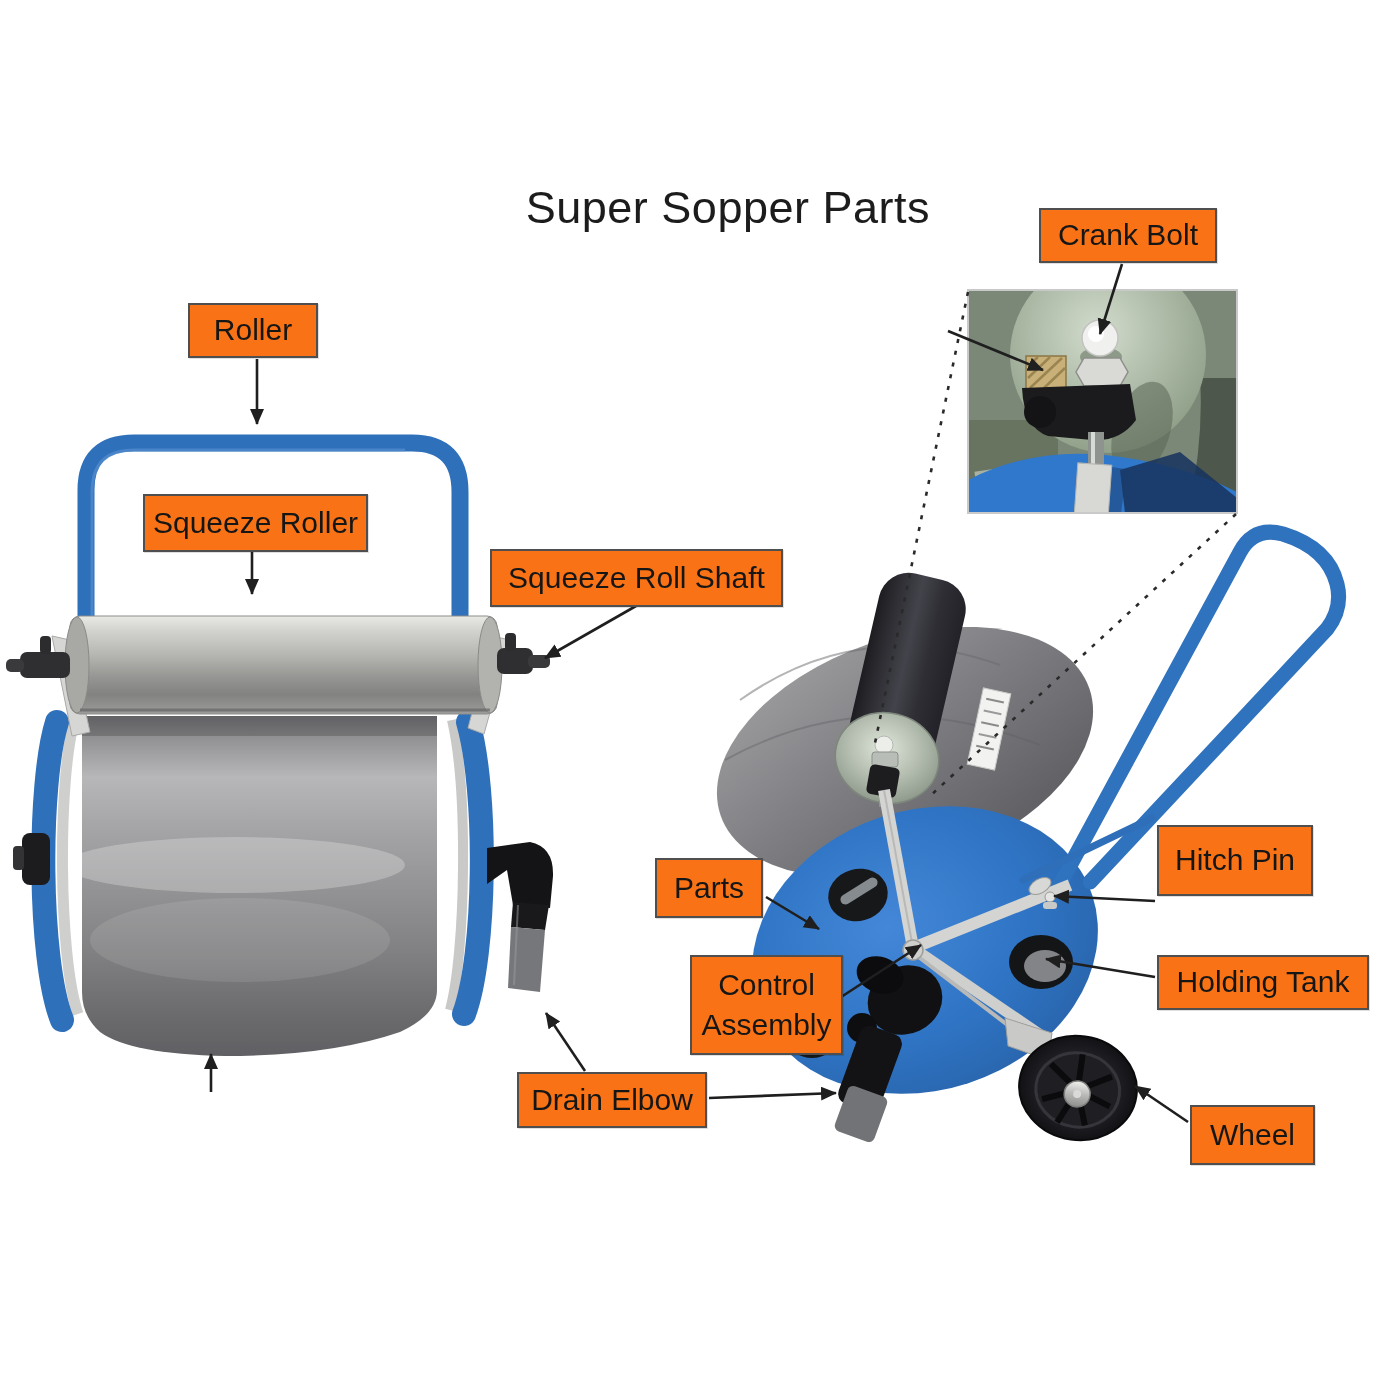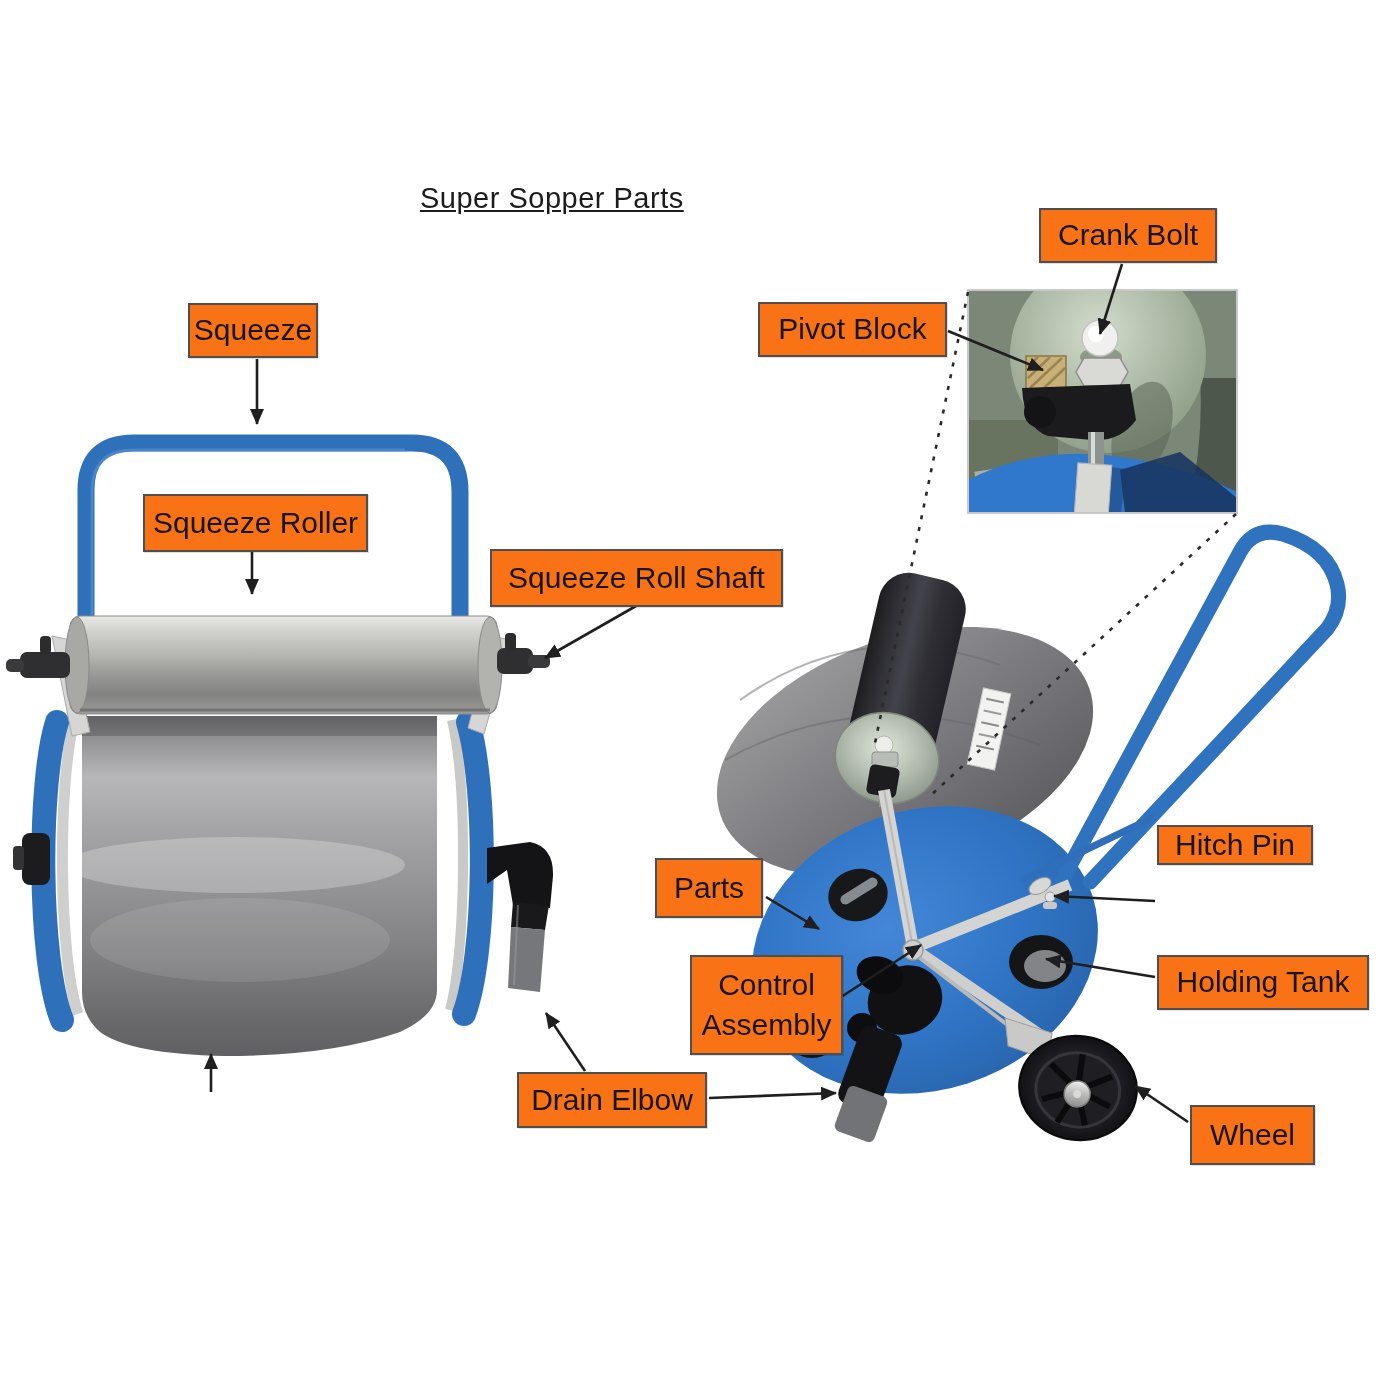--- a/index.html
+++ b/index.html
@@ -1,20 +1,20 @@
 <!DOCTYPE html>
 <html><head>
 <meta charset="utf-8">
 <style>
   html,body{margin:0;padding:0;background:#ffffff;}
   .canvas{position:relative;width:1400px;height:1400px;background:#ffffff;overflow:hidden;
           font-family:"Liberation Sans", sans-serif;}
   .art{position:absolute;left:0;top:0;width:1400px;height:1400px;}
-  .page-title{position:absolute;left:420px;top:182px;width:510px;text-align:left;
-      font-size:29px;color:#1c1c1c;letter-spacing:0.5px;text-decoration:underline;}
+  .page-title{position:absolute;left:420px;top:182px;width:510px;text-align:right;
+      font-size:45px;color:#1c1c1c;letter-spacing:0.5px;}
   .plabel{position:absolute;display:flex;align-items:center;justify-content:center;
       background:#f97316;border:2px solid #4f4f4f;color:#161616;font-size:30px;
       text-align:center;line-height:1.35;box-sizing:border-box;padding:2px 6px;
       box-shadow:1px 1px 0 rgba(0,0,0,0.12);}
 </style>
 </head>
 <body>
 
 <div class="canvas">
 
@@ -257,35 +257,34 @@
       <line x1="1155" y1="977" x2="1046" y2="959" marker-end="url(#arw)"></line>
       <line x1="585" y1="1071" x2="546" y2="1013" marker-end="url(#arw)"></line>
       <line x1="709" y1="1098" x2="836" y2="1093" marker-end="url(#arw)"></line>
       <line x1="211" y1="1092" x2="211" y2="1054" marker-end="url(#arw)"></line>
       <line x1="1188" y1="1122" x2="1135" y2="1086" marker-end="url(#arw)"></line>
     </g>
   </svg>
 
   <div class="page-title">Super Sopper Parts</div>
 
-  <div class="plabel" style="left:188px;top:303px;width:130px;height:55px;">Squeeze</div>
+  <div class="plabel" style="left:188px;top:303px;width:130px;height:55px;">Roller</div>
 
   <div class="plabel" style="left:143px;top:494px;width:225px;height:58px;">Squeeze Roller</div>
 
   <div class="plabel" style="left:490px;top:549px;width:293px;height:58px;">Squeeze Roll Shaft</div>
 
   <div class="plabel" style="left:1039px;top:208px;width:178px;height:55px;">Crank Bolt</div>
 
-  <div class="plabel" style="left:758px;top:302px;width:189px;height:55px;">Pivot Block</div>
 
   <div class="plabel" style="left:655px;top:858px;width:108px;height:60px;">Parts</div>
 
   <div class="plabel" style="left:690px;top:955px;width:153px;height:100px;">Control Assembly</div>
 
-  <div class="plabel" style="left:1157px;top:825px;width:156px;height:40px;">Hitch Pin</div>
+  <div class="plabel" style="left:1157px;top:825px;width:156px;height:71px;">Hitch Pin</div>
 
   <div class="plabel" style="left:1157px;top:955px;width:212px;height:55px;">Holding Tank</div>
 
   <div class="plabel" style="left:517px;top:1072px;width:190px;height:56px;">Drain Elbow</div>
 
 
   <div class="plabel" style="left:1190px;top:1105px;width:125px;height:60px;">Wheel</div>
 
 </div>
 

